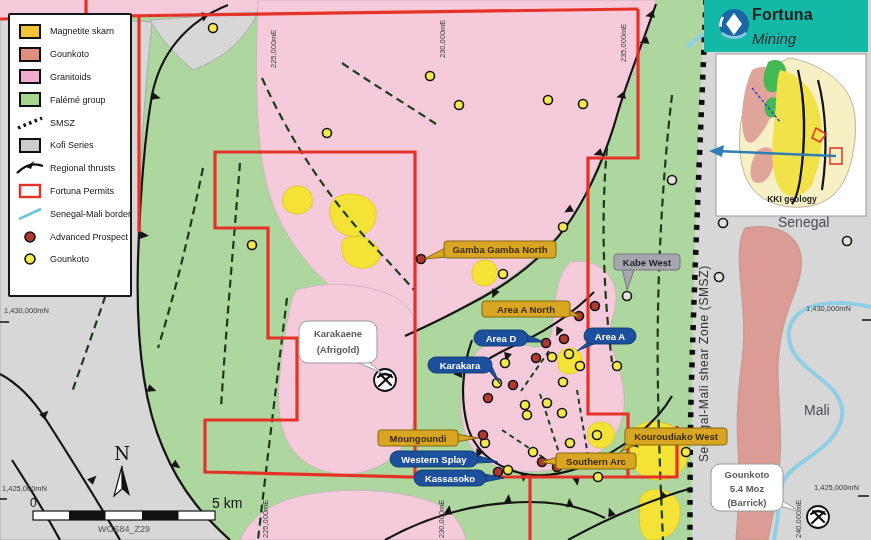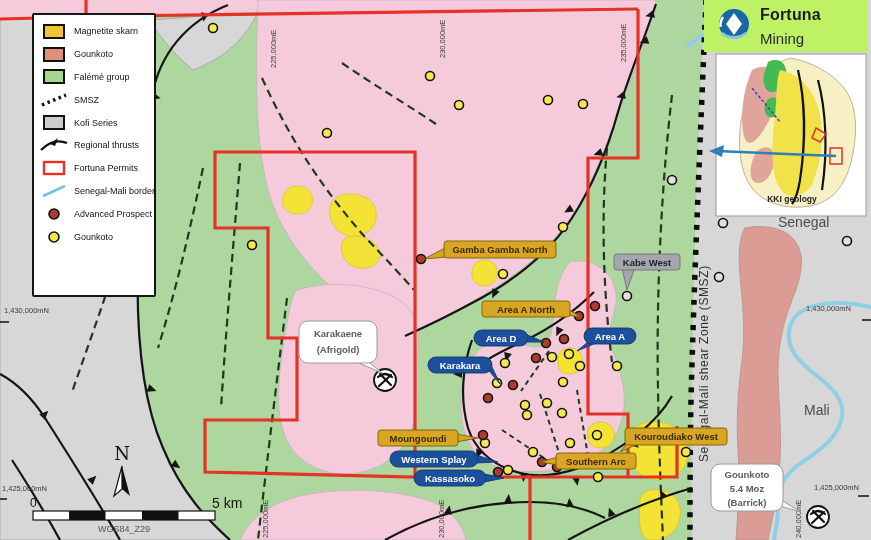--- a/index.html
+++ b/index.html
@@ -3,31 +3,31 @@
 <meta charset="utf-8">
 <style>
   html,body{margin:0;padding:0;background:#fff;}
   .stage{position:relative;width:871px;height:540px;overflow:hidden;background:#AED79F;
          font-family:"Liberation Sans",sans-serif;}
   svg.map{position:absolute;left:0;top:0;}
 
   
   .legend{position:absolute;left:8px;top:13px;width:124px;height:284px;background:#fff;
           border:2px solid #161616;border-radius:2px;box-sizing:border-box;
-          padding:5px 2px 4px 6px;z-index:6;margin-left:24px;}
+          padding:5px 2px 4px 6px;z-index:6;}
   .legend-row{display:flex;align-items:center;gap:6px;height:22.8px;}
   .legend-sym{width:28px;flex:0 0 28px;display:flex;justify-content:center;align-items:center;}
   .legend-lbl{font-size:9px;color:#141414;white-space:nowrap;}
 
   
-  .logo{position:absolute;right:3px;top:0;width:164px;height:52px;background:#bef264;
-        display:flex;align-items:center;gap:8px;padding-left:12px;box-sizing:border-box;z-index:6;}
+  .logo{position:absolute;right:3px;top:0;width:164px;height:52px;background:#14b8a6;
+        display:flex;align-items:center;padding-left:12px;box-sizing:border-box;z-index:6;}
   .logo-text{line-height:1;}
   .logo-title{font-weight:bold;font-size:16px;color:#1c1c1e;letter-spacing:.2px;}
-  .logo-sub{font-size:15px;color:#2a2a2e;margin-top:8px;}
+  .logo-sub{font-size:15px;color:#2a2a2e;margin-top:8px;font-style:italic;}
 
   
   text{font-family:"Liberation Sans",sans-serif;}
   .coord{font-size:7.5px;fill:#3a3a3a;}
   .region{font-size:14px;fill:#4c4c54;}
   .shear{font-size:12px;fill:#2f2f2f;letter-spacing:.6px;}
   .badge-gold{fill:#D8A622;stroke:#7c5e06;stroke-width:.9;}
   .badge-blue{fill:#1C4F9C;stroke:#12386e;stroke-width:.9;}
   .badge-gray{fill:#A6A6AE;stroke:#6f6f77;stroke-width:.9;}
   .t-gold{font-size:9.5px;font-weight:bold;fill:#3B2A00;text-anchor:middle;}
@@ -368,20 +368,28 @@
     <span class="legend-sym">
           <svg width="22" height="15">
             <rect x="1" y="1" width="20" height="13" fill="#DE8F7E" stroke="#111" stroke-width="2"></rect>
           </svg>
         </span>
     <span class="legend-lbl">Gounkoto</span>
   </div>
   <div class="legend-row">
     <span class="legend-sym">
           <svg width="22" height="15">
+            <rect x="1" y="1" width="20" height="13" fill="#F2AACD" stroke="#111" stroke-width="2"></rect>
+          </svg>
+        </span>
+    <span class="legend-lbl">Granitoids</span>
+  </div>
+  <div class="legend-row">
+    <span class="legend-sym">
+          <svg width="22" height="15">
             <rect x="1" y="1" width="20" height="13" fill="#A5D78F" stroke="#111" stroke-width="2"></rect>
           </svg>
         </span>
     <span class="legend-lbl">Falémé group</span>
   </div>
   <div class="legend-row">
     <span class="legend-sym">
           <svg width="28" height="16">
             <path d="M2,13 L26,3" stroke="#111" stroke-width="3.5" stroke-dasharray="2.5 3.5" fill="none"></path>
           </svg>

